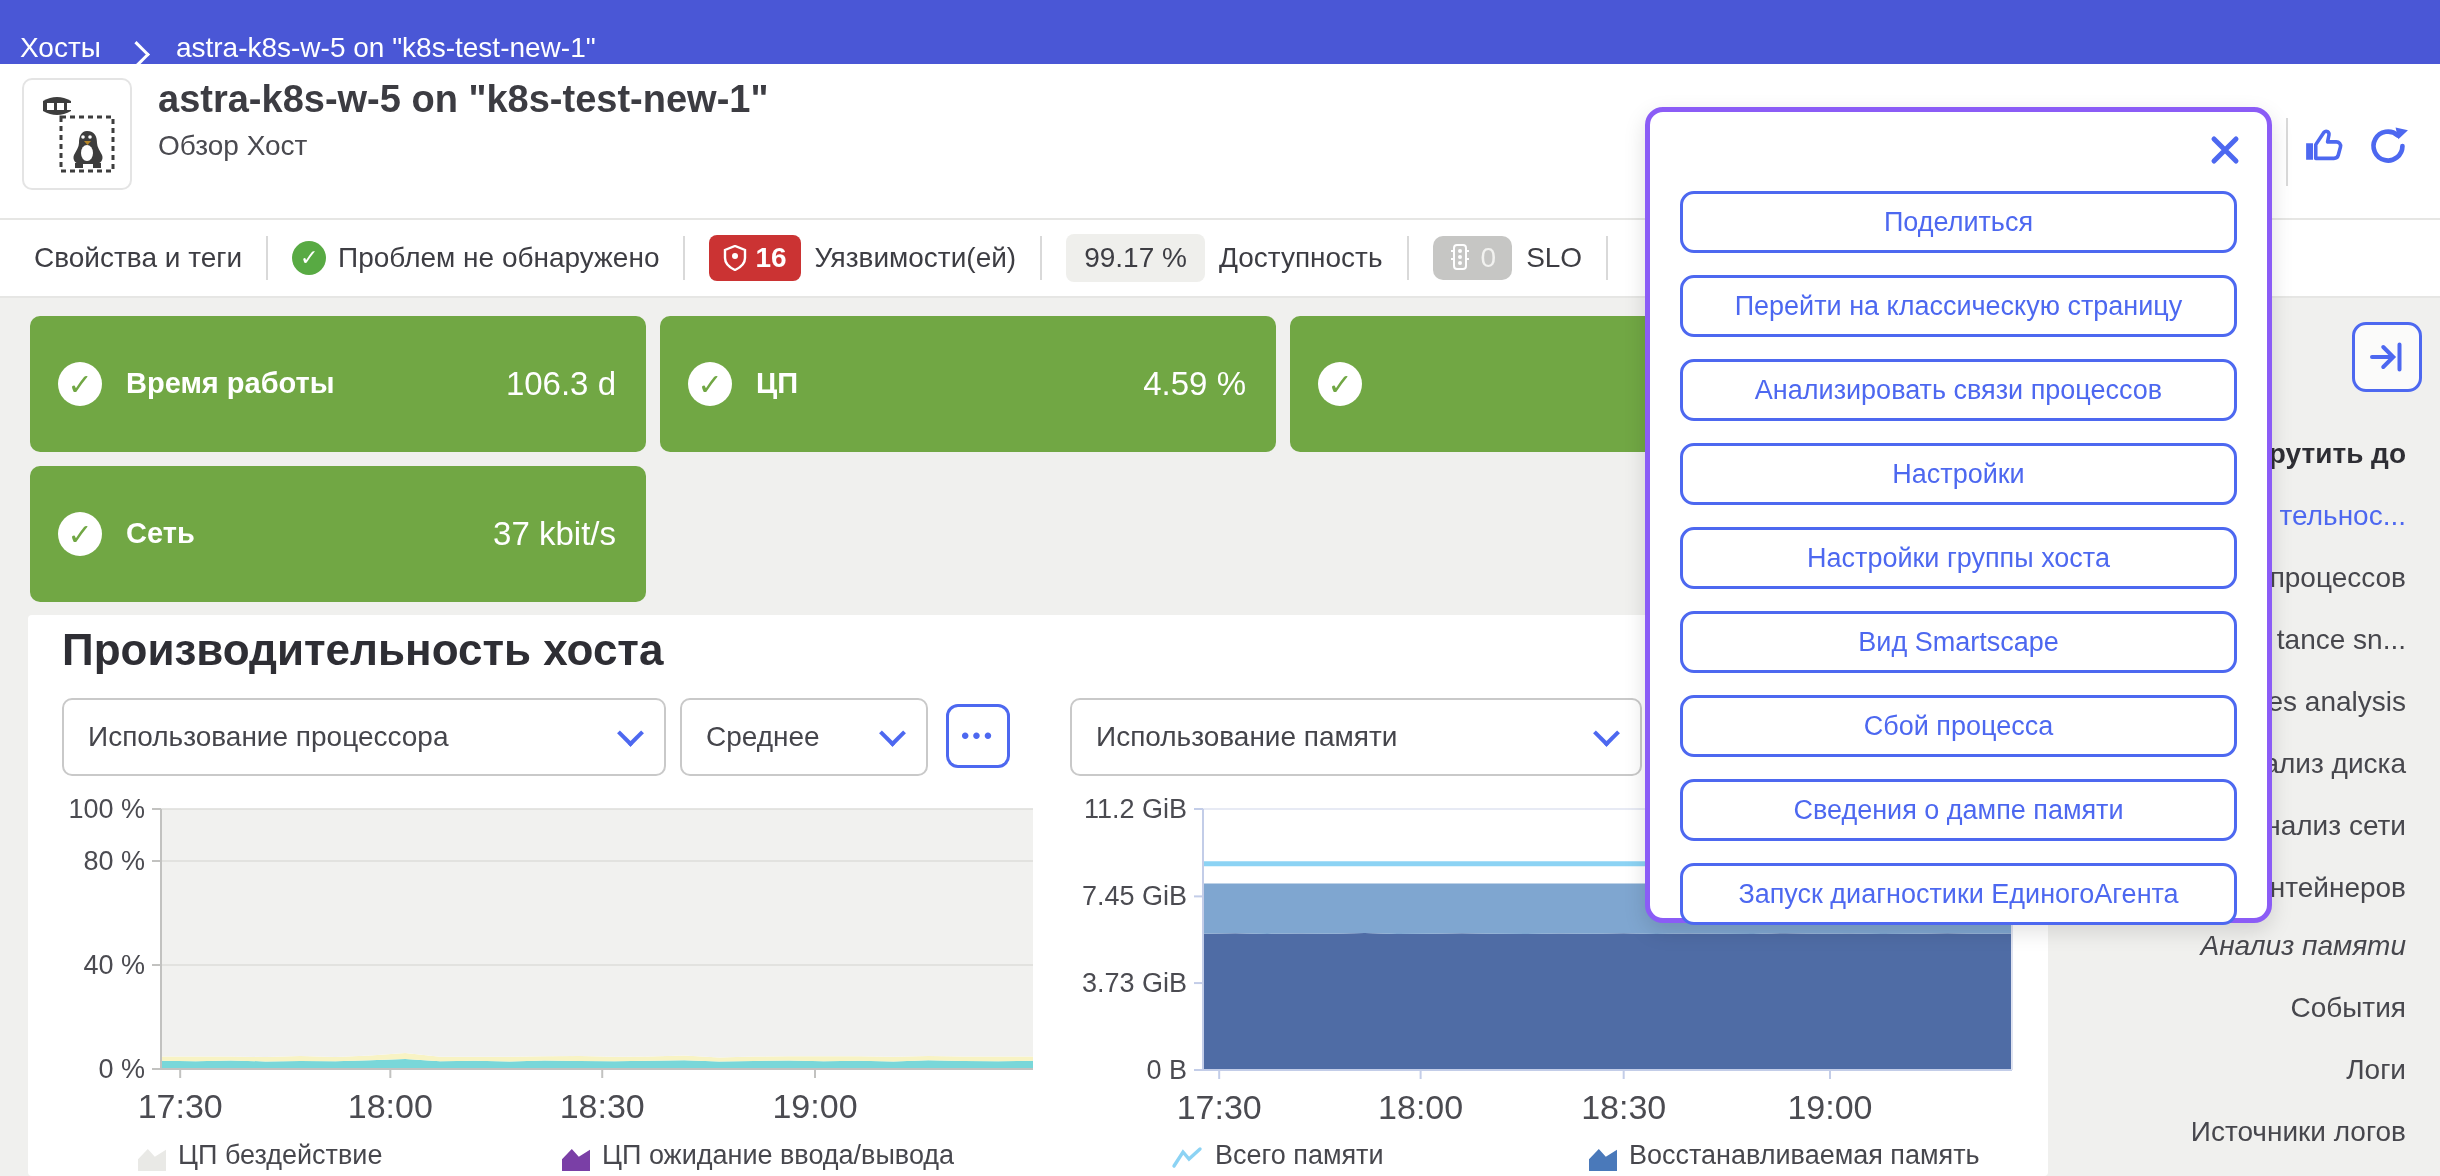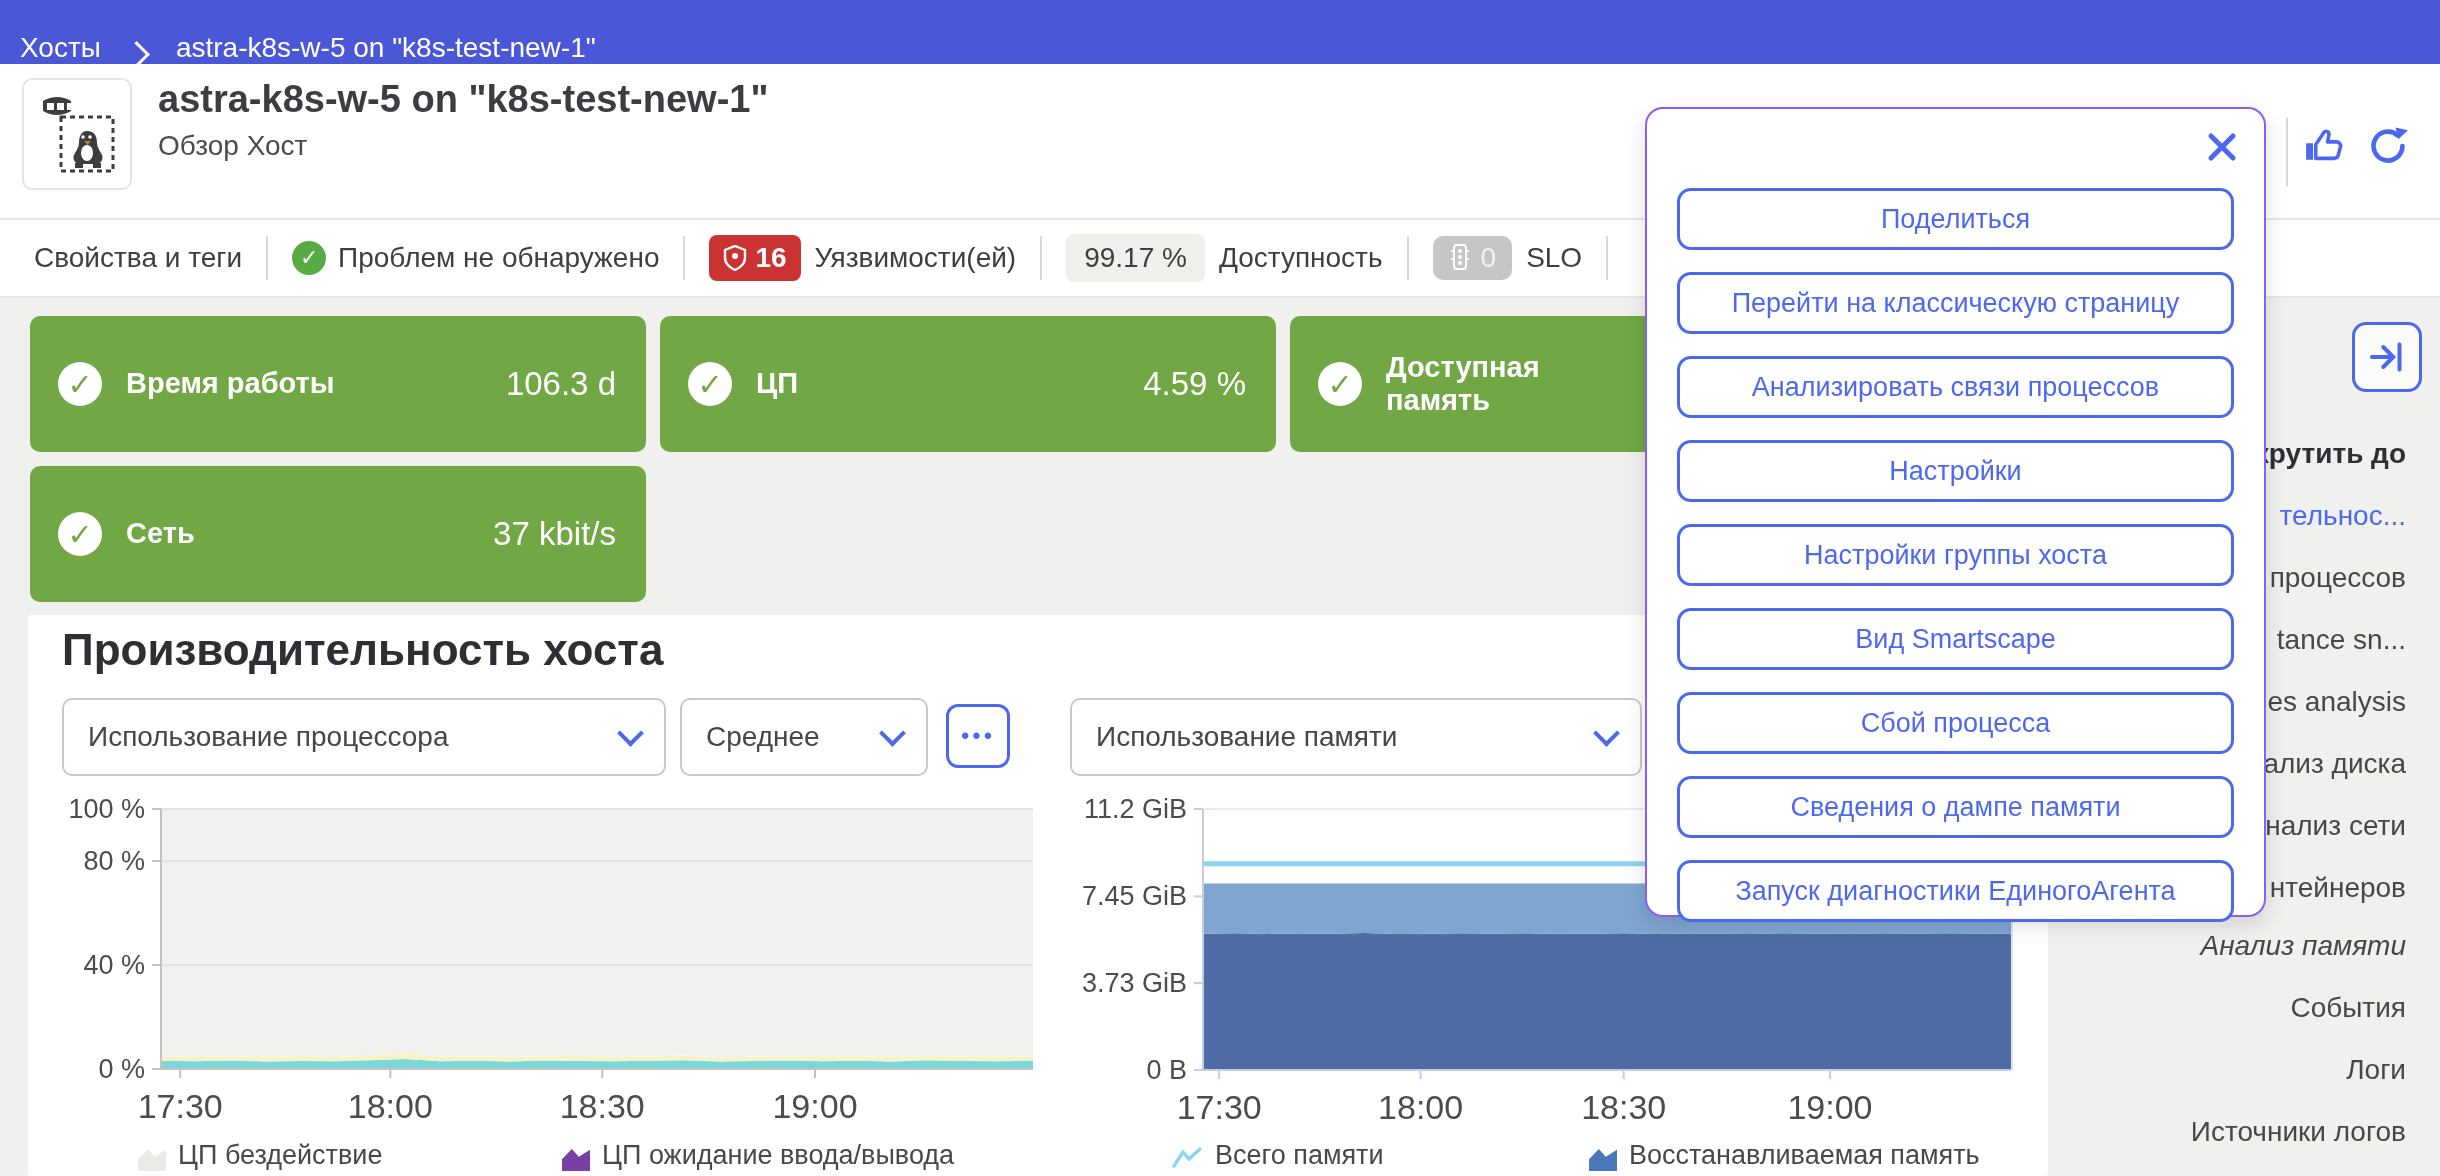--- a/index.html
+++ b/index.html
@@ -69,21 +69,21 @@
   .lg-idle{background:#e9e9e6;}
   .lg-iowait{background:#7a3fa6;}
   .lg-reclaim{background:#4a79ba;}
   
   .rail-item{position:absolute;right:34px;font-size:28px;color:#47474d;white-space:nowrap;cursor:pointer;}
   .rail-header{font-weight:bold;color:#2e2e34;}
   .rail-link{color:#4d68f0;}
   #collapse-btn{left:2352px;top:322px;width:64px;height:64px;border:3px solid #4d68f0;border-radius:14px;
                 background:#fbfbfa;display:flex;align-items:center;justify-content:center;cursor:pointer;}
   
-  #popup{left:1645px;top:107px;width:617px;height:806px;background:#fff;border:2px solid #8b5cf6;border-radius:18px;
+  #popup{left:1645px;top:107px;width:617px;height:806px;background:#fff;border:5px solid #8b5cf6;border-radius:18px;
          box-shadow:0 8px 22px rgba(0,0,0,0.13);z-index:50;}
   #popup-close{position:absolute;top:18px;right:22px;width:40px;height:40px;cursor:pointer;display:flex;
                align-items:center;justify-content:center;}
   #popup-buttons{position:absolute;left:30px;top:79px;width:557px;}
   .pbtn{height:56px;border:3px solid #4d68f0;border-radius:14px;color:#4d68f0;font-size:27px;
         display:flex;align-items:center;justify-content:center;margin-bottom:22px;cursor:pointer;background:#fff;}
 </style>
 </head>
 <body>
 
@@ -171,21 +171,20 @@
   <span class="tile-label">Время работы</span>
   <span class="tile-value">106.3 d</span>
 </div>
 <div class="abs tile" style="left:660px;top:316px;" id="tile2">
   <span class="tile-check">✓</span>
   <span class="tile-label">ЦП</span>
   <span class="tile-value">4.59 %</span>
 </div>
 <div class="abs tile" style="left:1290px;top:316px;" id="tile3">
   <span class="tile-check">✓</span>
-  <span class="tile-label">Доступная память</span>
   <span class="tile-value"></span>
 </div>
 <div class="abs tile" style="left:30px;top:466px;" id="tile4">
   <span class="tile-check">✓</span>
   <span class="tile-label">Сеть</span>
   <span class="tile-value">37 kbit/s</span>
 </div>
 
 <div class="abs" id="panel">
   <div class="abs" id="panel-title">Производительность хоста</div>

